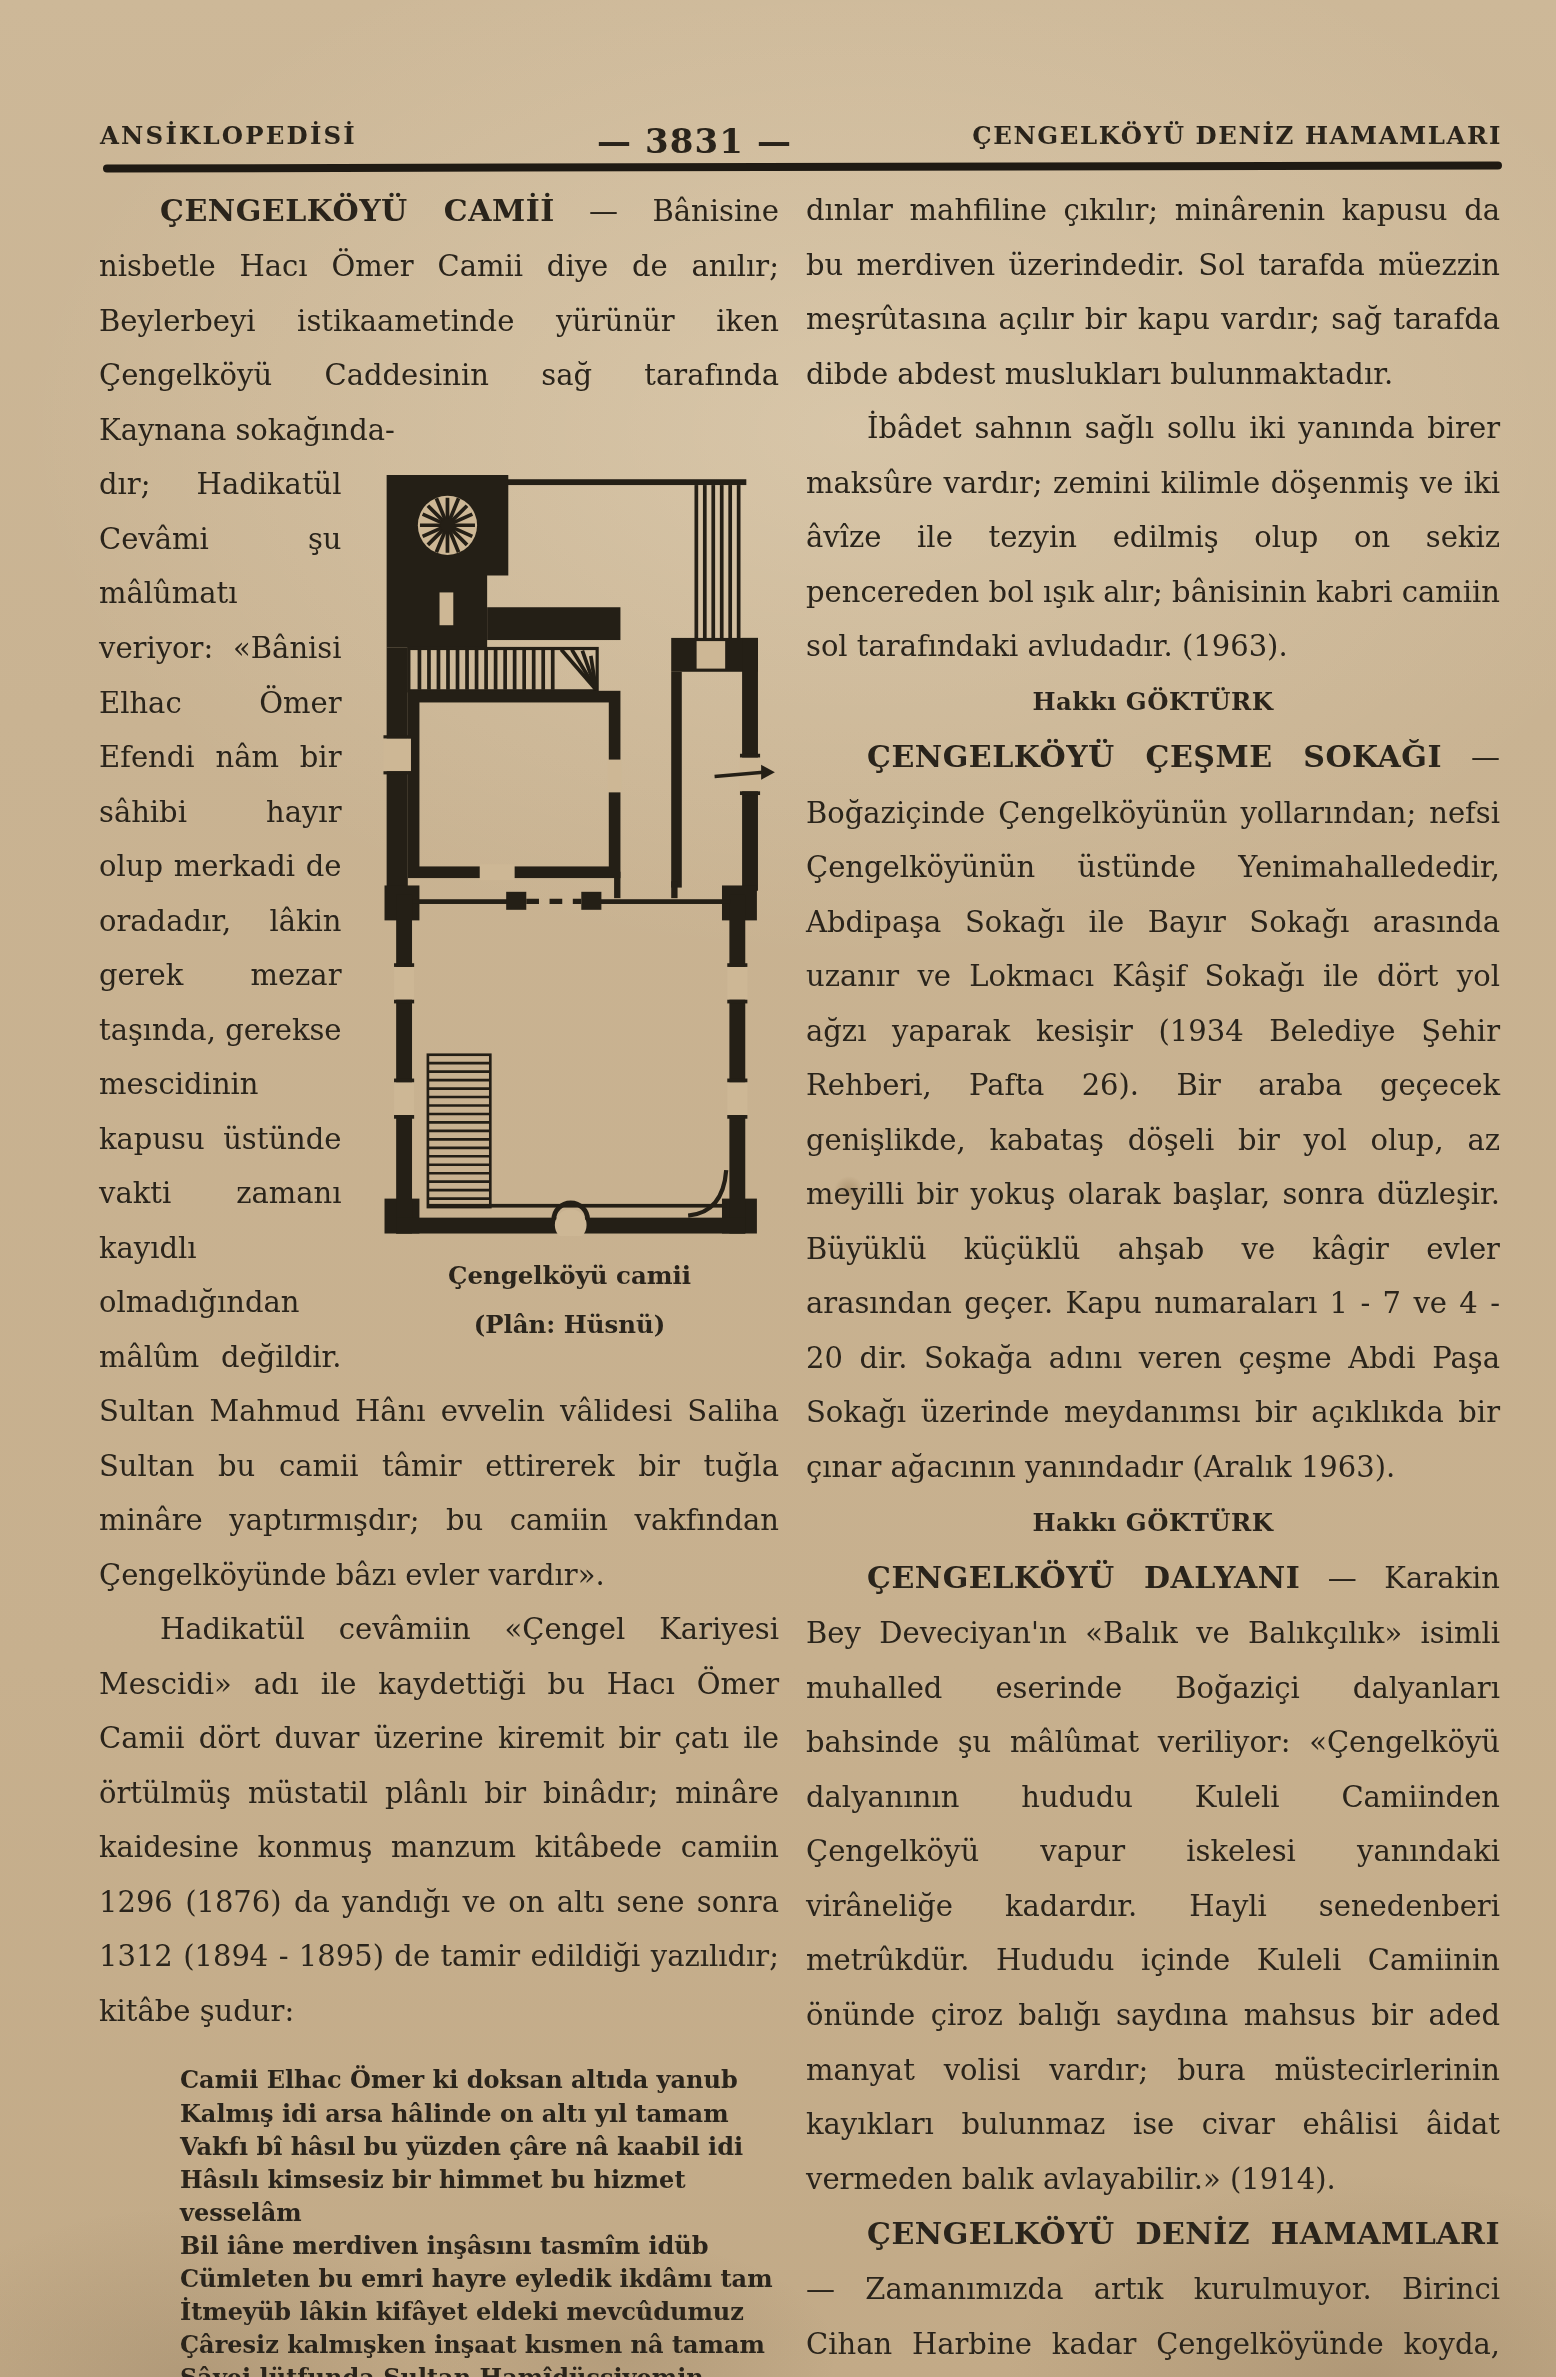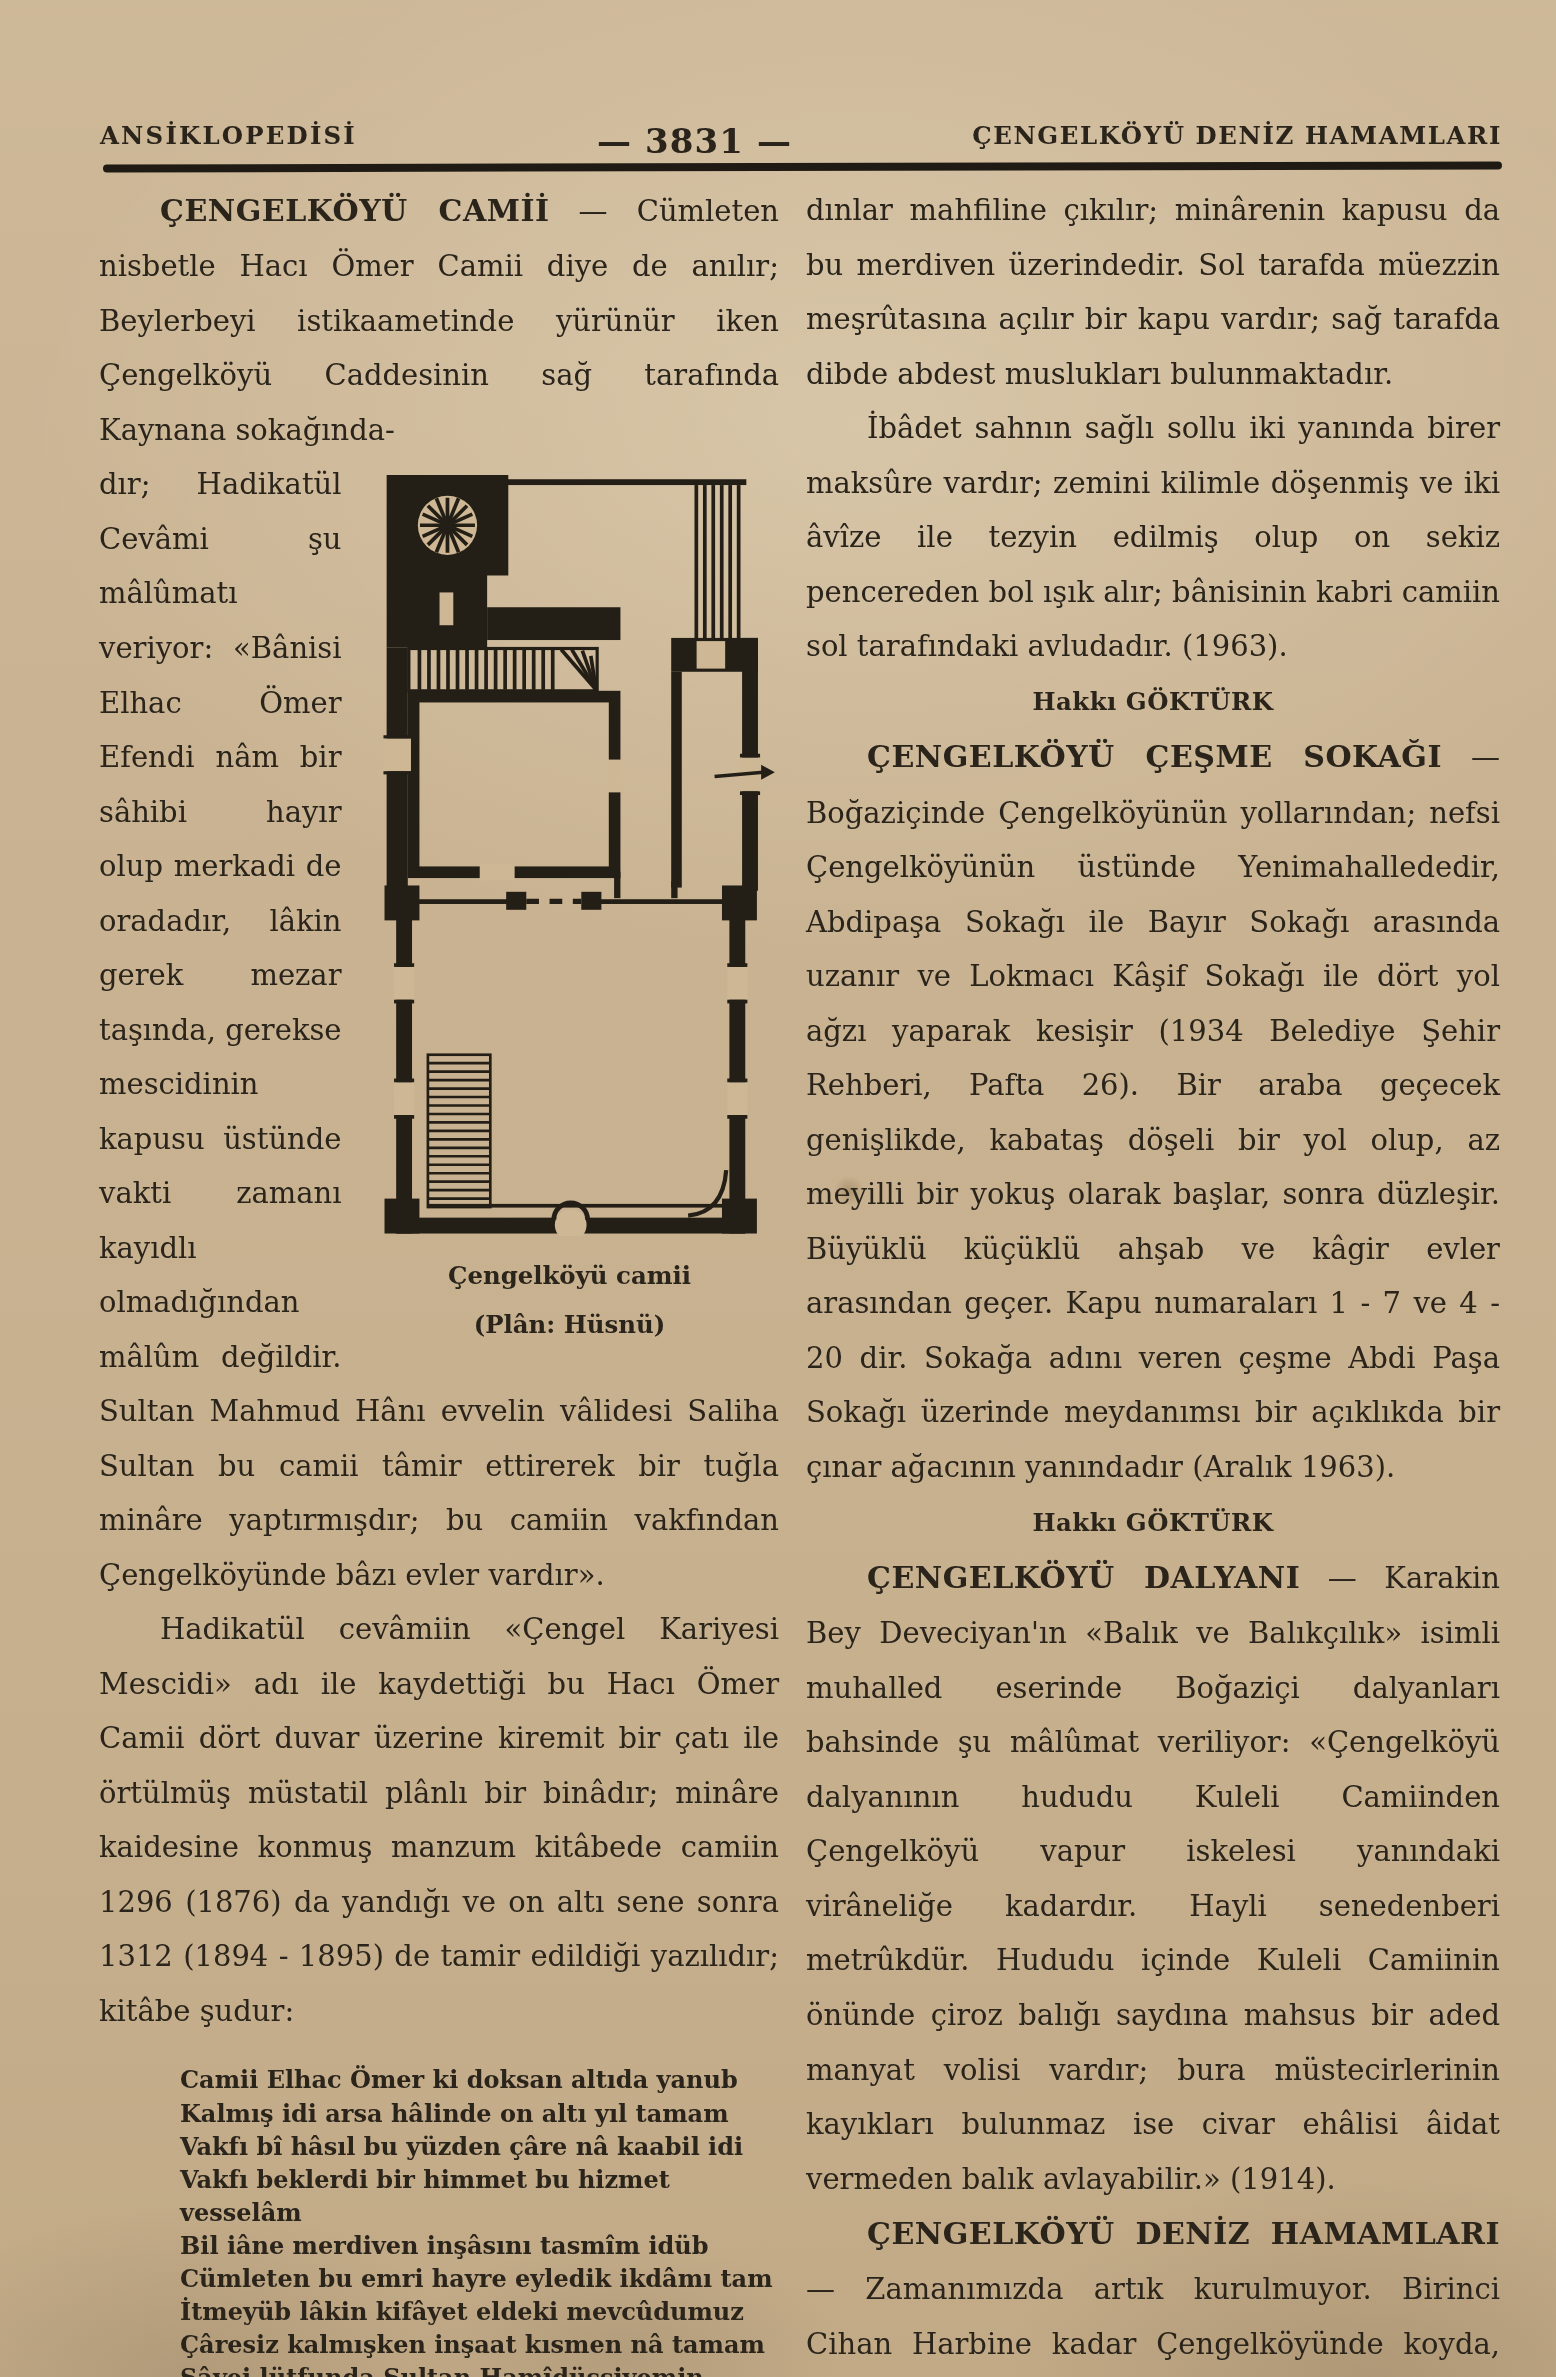--- a/index.html
+++ b/index.html
@@ -42,21 +42,21 @@
 <body>
 
 <div class="page">
 
   <div class="hdr hdr-left">ANSİKLOPEDİSİ</div>
   <div class="hdr hdr-center">— 3831 —</div>
   <div class="hdr hdr-right">ÇENGELKÖYÜ DENİZ HAMAMLARI</div>
   <div class="rule"></div>
 
   <div class="col col-left">
-    <p><span class="entry-head">ÇENGELKÖYÜ CAMİİ</span> <span>— Cümleten nisbetle Hacı Ömer Camii diye de anılır; Beylerbeyi istikaametinde yürünür iken Çengelköyü Caddesinin sağ tarafında Kaynana sokağında-</span></p>
+    <p><span class="entry-head">ÇENGELKÖYÜ CAMİİ</span> <span>— Bânisine nisbetle Hacı Ömer Camii diye de anılır; Beylerbeyi istikaametinde yürünür iken Çengelköyü Caddesinin sağ tarafında Kaynana sokağında-</span></p>
 
     <div class="beside">
       <div class="figwrap">
 
         <svg class="plan" viewBox="0 0 760 1460" xmlns="http://www.w3.org/2000/svg">
           <g fill="#241f16" stroke="none">
 
             <rect x="150" y="30" width="552" height="11"></rect>
 
             <path d="M22 22 H252 V212 H212 V348 H22 Z"></path>
@@ -209,21 +209,21 @@
       </div>
       <p class="cont">dır; Hadikatül Cevâmi şu mâlûmatı veriyor: «Bânisi Elhac Ömer Efendi nâm bir sâhibi hayır olup merkadi de oradadır, lâkin gerek mezar taşında, gerekse mescidinin kapusu üstünde vakti zamanı kayıdlı olmadığından mâlûm değildir. Sultan Mahmud Hânı evvelin vâlidesi Saliha Sultan bu camii tâmir ettirerek bir tuğla minâre yaptırmışdır; bu camiin vakfından Çengelköyünde bâzı evler vardır».</p>
     </div>
 
     <p>Hadikatül cevâmiin «Çengel Kariyesi Mescidi» adı ile kaydettiği bu Hacı Ömer Camii dört duvar üzerine kiremit bir çatı ile örtülmüş müstatil plânlı bir binâdır; minâre kaidesine konmuş manzum kitâbede camiin 1296 (1876) da yandığı ve on altı sene sonra 1312 (1894 - 1895) de tamir edildiği yazılıdır; kitâbe şudur:</p>
 
     <div class="poem">
         <div class="poem-line">Camii Elhac Ömer ki doksan altıda yanub</div>
         <div class="poem-line">Kalmış idi arsa hâlinde on altı yıl tamam</div>
         <div class="poem-line">Vakfı bî hâsıl bu yüzden çâre nâ kaabil idi</div>
-        <div class="poem-line">Vakfı beklerdi bir himmet bu hizmet vesselâm</div>
+        <div class="poem-line">Hâsılı kimsesiz bir himmet bu hizmet vesselâm</div>
         <div class="poem-line">Bil iâne merdiven inşâsını tasmîm idüb</div>
         <div class="poem-line">Cümleten bu emri hayre eyledik ikdâmı tam</div>
         <div class="poem-line">İtmeyüb lâkin kifâyet eldeki mevcûdumuz</div>
         <div class="poem-line">Çâresiz kalmışken inşaat kısmen nâ tamam</div>
         <div class="poem-line">Sâyei lütfunda Sultan Hamîdüşşiyemin</div>
       </div>
 
   </div>
 
   <div class="col col-right">

